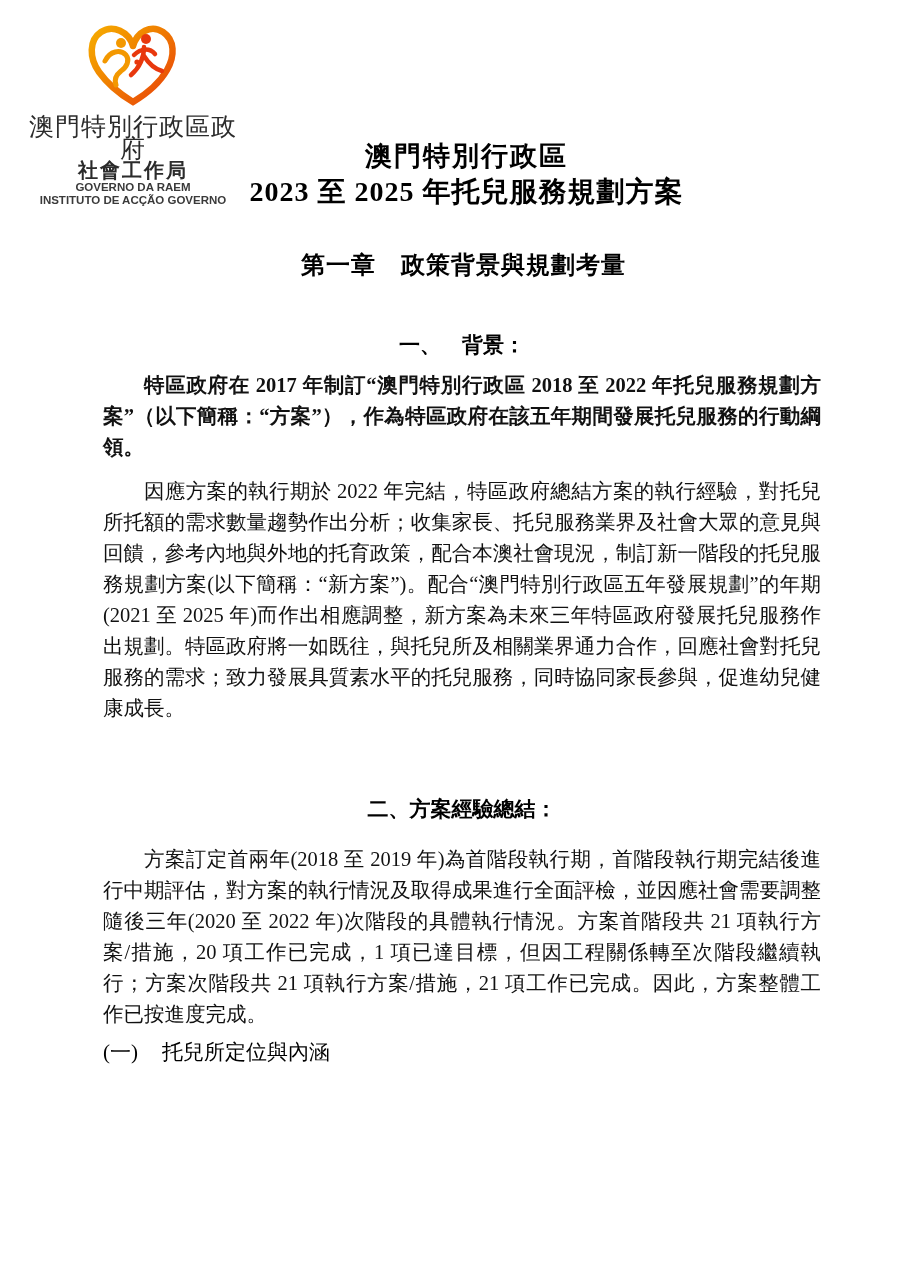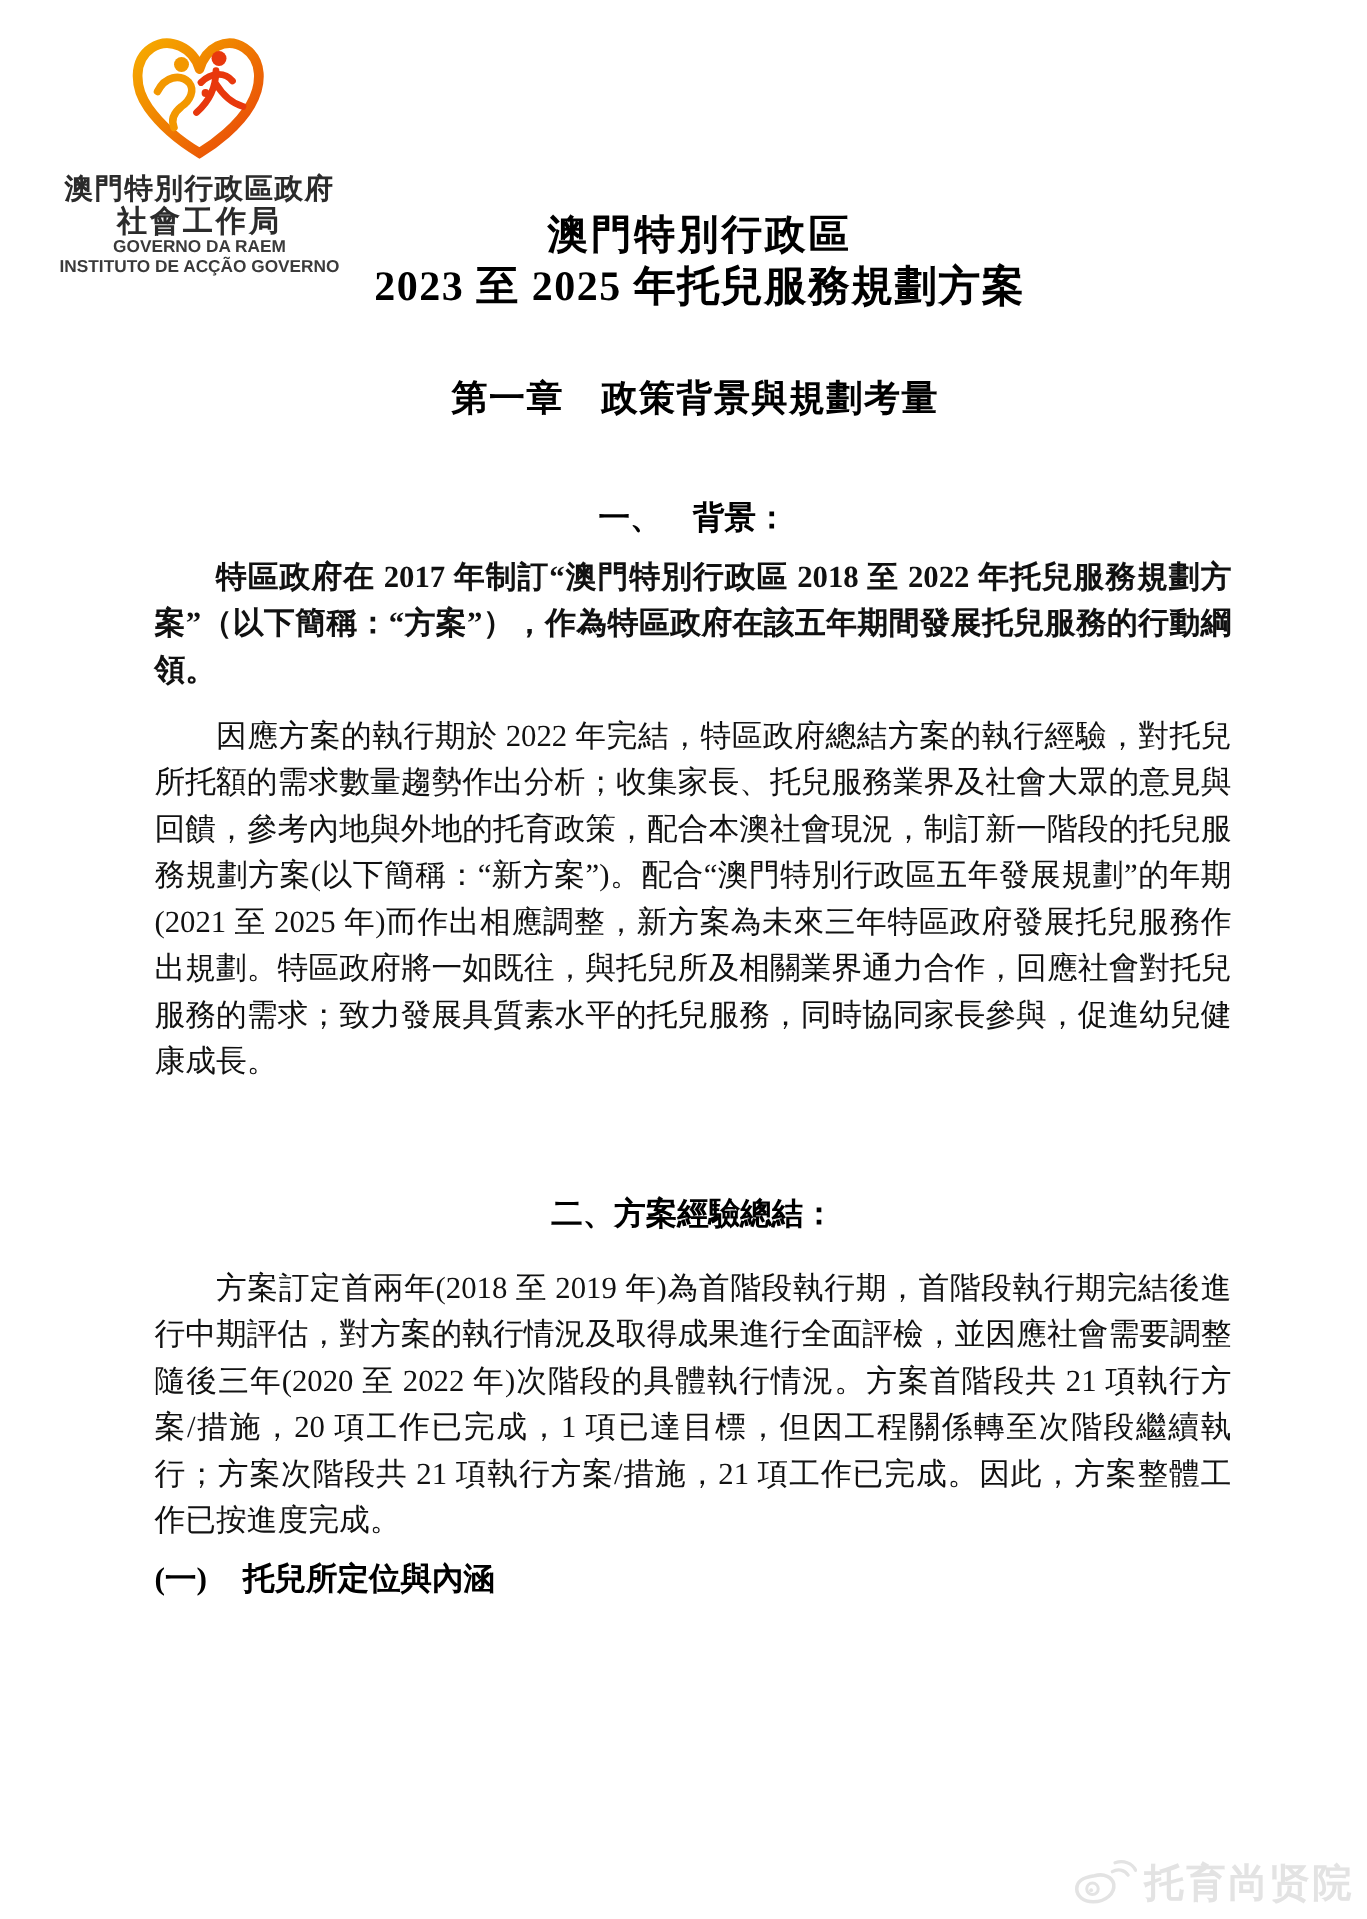--- a/index.html
+++ b/index.html
@@ -15,21 +15,21 @@
   }
 
   
   .logo-block {
     position:absolute;
     left:28px; top:20px;
     width:210px;
     text-align:center;
   }
   .logo-heart { display:block; margin:0 auto 6px auto; }
-  .org-zh1 { font-size:19px; font-weight:bold; color:#2b2b2b; letter-spacing:1px; line-height:22px; }
+  .org-zh1 { font-size:25px; font-weight:normal; color:#2b2b2b; letter-spacing:1px; line-height:22px; }
   .org-zh2 { font-size:20px; font-weight:bold; color:#2b2b2b; letter-spacing:2px; line-height:21px; }
   .org-pt  { font-family:"Liberation Sans","DejaVu Sans",sans-serif; font-size:11.5px; font-weight:600; color:#3a3a3a; line-height:13px; }
 
   
   .title-block {
     position:absolute;
     left:0; right:0; top:138px;
     text-align:center;
     transform:translateX(11px);
     font-weight:bold;
@@ -70,21 +70,21 @@
     text-indent:2em;
     margin:0;
   }
   .p-after-heading { margin-top:9px !important;font-weight:bold; }
   .mt13 { margin-top:13px !important;font-family:Liberation Serif, serif; }
   .mt70 { margin-top:70px !important; }
   .mt19 { margin-top:19px !important; }
   .mt7  { margin-top:7px  !important; }
   .mt14 { margin-top:14px !important; }
   .sub-heading {
-    font-weight:bold;
+    font-weight:normal;
     color:#000;
     font-size:21px;
     line-height:31px;
   }
   .sub-heading .sub-title { margin-left:24px; }
 
   
   .watermark {
     position:absolute;
     right:8px; top:1238px;
@@ -145,24 +145,14 @@
 
     <div class="sec-heading mt70">二、方案經驗總結：</div>
     <p class="mt19">方案訂定首兩年(2018 至 2019 年)為首階段執行期，首階段執行期完結後進行中期評估，對方案的執行情況及取得成果進行全面評檢，並因應社會需要調整隨後三年(2020 至 2022 年)次階段的具體執行情況。方案首階段共 21 項執行方案/措施，20 項工作已完成，1 項已達目標，但因工程關係轉至次階段繼續執行；方案次階段共 21 項執行方案/措施，21 項工作已完成。因此，方案整體工作已按進度完成。</p>
 
     <div class="sub-heading mt7">
       <span class="sub-num">(一)</span><span class="sub-title">托兒所定位與內涵</span>
     </div>
 
   </div>
 
-  <div class="watermark">
-    <svg width="42" height="34" viewBox="0 0 46 36" aria-hidden="true">
-      <path d="M15 12 C22 10 28 13 29 18 C30 25 23 31 14 31 C7 31 2 27 2 21.5 C2 15 8 13 15 12 Z" fill="none" stroke="#e3e3e3" stroke-width="2.6"></path>
-      <circle cx="13.5" cy="21.5" r="4.2" fill="none" stroke="#e3e3e3" stroke-width="2.2"></circle>
-      <circle cx="12.5" cy="22.5" r="1.4" fill="#e3e3e3"></circle>
-      <path d="M28 9 C32 6.5 37 7.5 39.5 11.5" fill="none" stroke="#e3e3e3" stroke-width="2.4" stroke-linecap="round"></path>
-      <path d="M30 2.5 C36 0.5 42.5 2.5 45 8" fill="none" stroke="#e3e3e3" stroke-width="2.4" stroke-linecap="round"></path>
-    </svg>
-    <span class="watermark-text">托育尚贤院</span>
-  </div>
 
 </div>
 
 </body></html>

